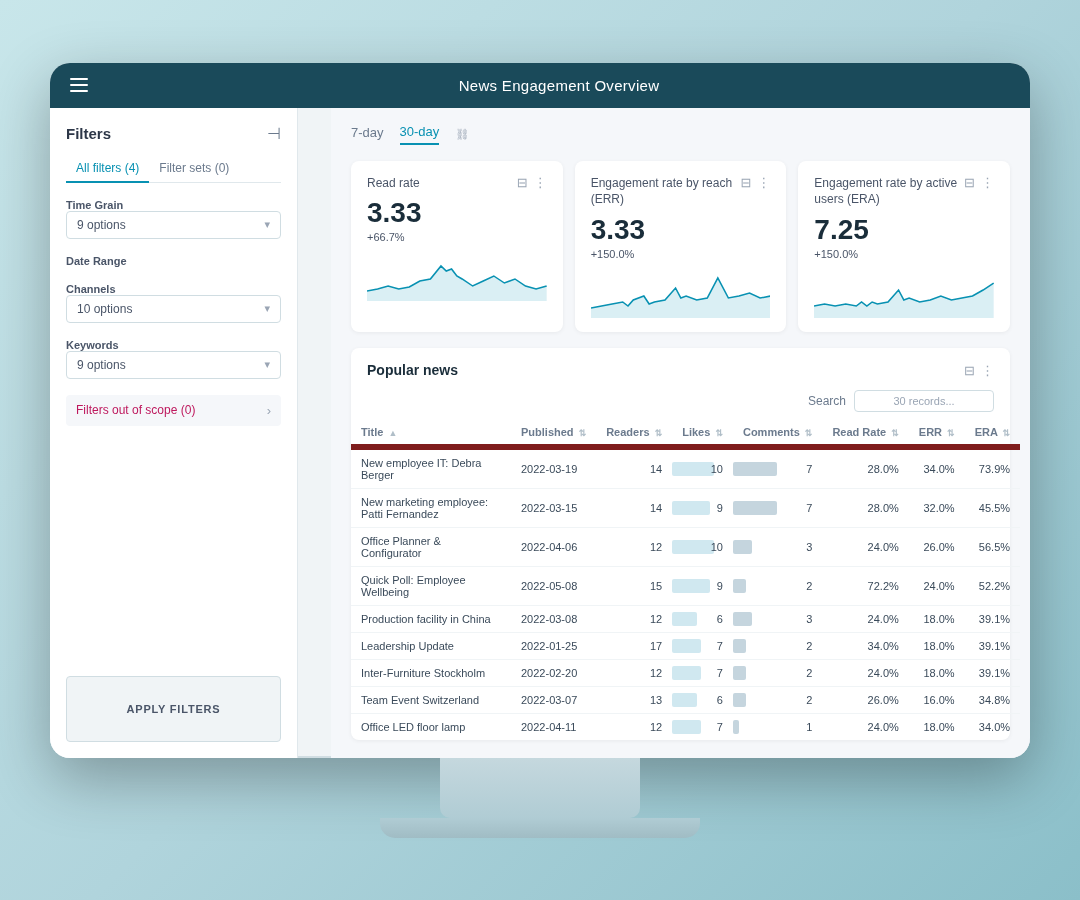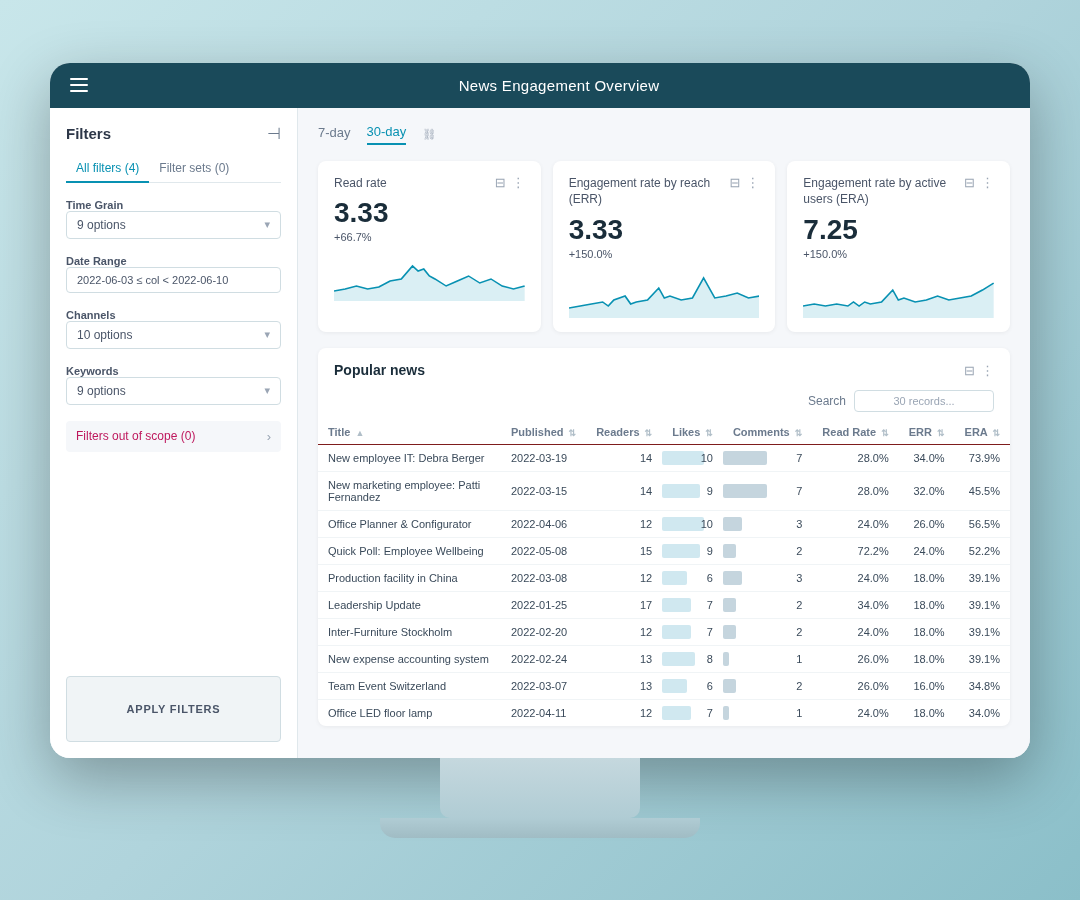--- a/index.html
+++ b/index.html
@@ -72,20 +72,21 @@
       font-size: 15px;
       font-weight: 500;
       letter-spacing: 0.3px;
     }
 
     
     .main-layout {
       display: flex;
       height: calc(100% - 48px);
       min-height: 650px;
+      gap: 33px;
     }
 
     
     .sidebar {
       width: 248px;
       background: white;
       border-right: 1px solid #e0e8ec;
       padding: 16px;
       display: flex;
       flex-direction: column;
@@ -351,21 +352,21 @@
       width: 100%;
       border-collapse: collapse;
     }
 
     .table th {
       font-size: 11px;
       color: #6b7a8d;
       font-weight: 600;
       padding: 6px 10px;
       text-align: left;
-      border-bottom: 1px solid #7f1d1d;
+      border-bottom: 6px solid #7f1d1d;
       white-space: nowrap;
     }
 
     .table th .sort-icon {
       font-size: 9px;
       color: #b0bec8;
       margin-left: 2px;
     }
 
     .table td {
@@ -435,21 +436,20 @@
         <div>
           <div class="filter-section-label">Time Grain</div>
           <div class="filter-select">
             <span>9 options</span>
             <span class="chevron">▾</span>
           </div>
         </div>
 
         <div>
           <div class="filter-section-label">Date Range</div>
-          <div class="date-range-box">2022-06-03 ≤ col &lt; 2022-06-10</div>
         </div>
 
         <div>
           <div class="filter-section-label">Channels</div>
           <div class="filter-select">
             <span>10 options</span>
             <span class="chevron">▾</span>
           </div>
         </div>
 
@@ -669,36 +669,20 @@
       </td>
       <td class="bar-cell num" style="min-width:60px">
         <div class="bar-bg" style="width:13px; background:#c5d5de"></div>
         <span class="bar-val">2</span>
       </td>
       <td class="num">24.0%</td>
       <td class="num">18.0%</td>
       <td class="num">39.1%</td>
     </tr>
                 <tr>
-      <td style="min-width:160px;max-width:210px">New expense accounting system</td>
-      <td>2022-02-24</td>
-      <td class="num">13</td>
-      <td class="bar-cell num" style="min-width:60px">
-        <div class="bar-bg" style="width:33px"></div>
-        <span class="bar-val">8</span>
-      </td>
-      <td class="bar-cell num" style="min-width:60px">
-        <div class="bar-bg" style="width:6px; background:#c5d5de"></div>
-        <span class="bar-val">1</span>
-      </td>
-      <td class="num">26.0%</td>
-      <td class="num">18.0%</td>
-      <td class="num">39.1%</td>
-    </tr>
-                <tr>
       <td style="min-width:160px;max-width:210px">Team Event Switzerland</td>
       <td>2022-03-07</td>
       <td class="num">13</td>
       <td class="bar-cell num" style="min-width:60px">
         <div class="bar-bg" style="width:25px"></div>
         <span class="bar-val">6</span>
       </td>
       <td class="bar-cell num" style="min-width:60px">
         <div class="bar-bg" style="width:13px; background:#c5d5de"></div>
         <span class="bar-val">2</span>

